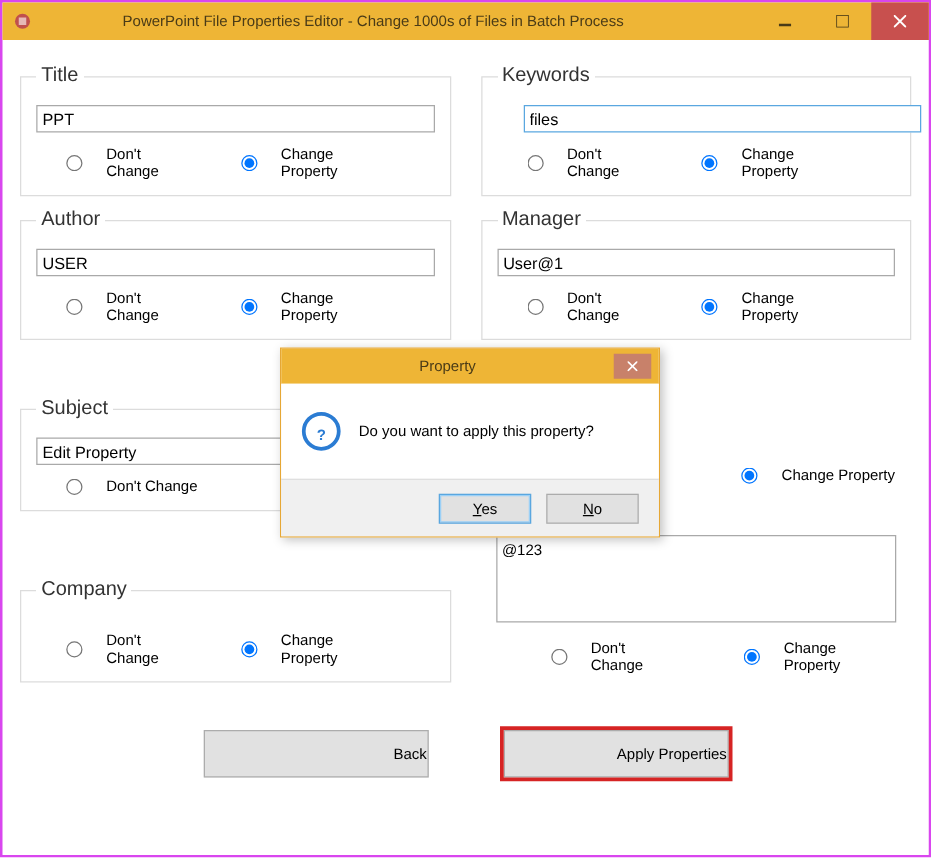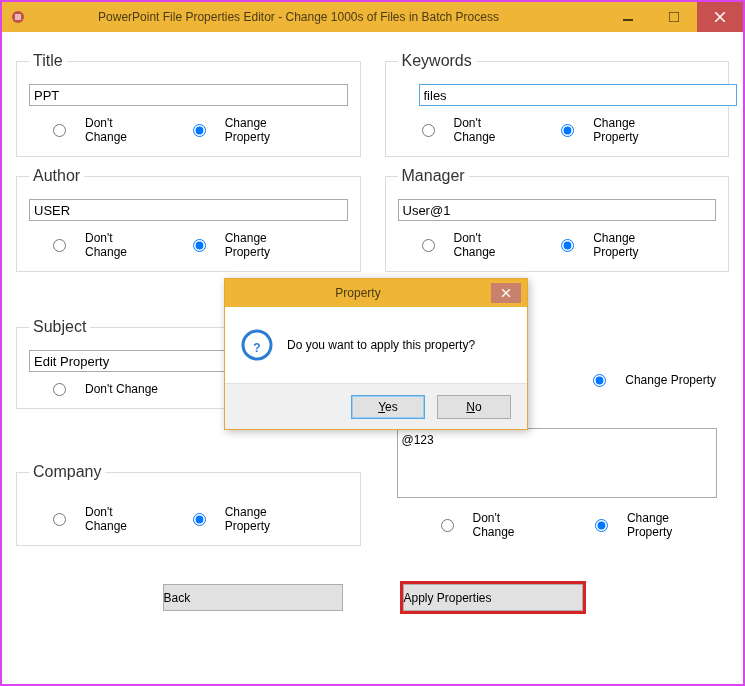--- a/index.html
+++ b/index.html
@@ -26,22 +26,22 @@
   .txt {
     width: 100%; height: 22px; border: 1px solid #a9a9a9; padding: 2px 4px; font-size: 13px; background: #fff;
   }
   .txt.focus { border: 1px solid #5aa7e0; margin-left: 21px; }
   .radios { display: flex; align-items: center; margin-top: 10px; padding-left: 24px; }
   .radio { display: flex; align-items: center; margin-right: 50px; gap: 13px; }
   .radio input { margin: 0 6px 0 0; }
   .multiline { width: 100%; height: 70px; border: 1px solid #a9a9a9; padding: 4px; resize: none; font-size: 12px; }
   .footer { display: flex; justify-content: center; gap: 60px; margin-top: 28px; }
   .bigbtn {
-    width: 180px; height: 27px; background: #e1e1e1; border: 1px solid #acacac;
-    display: flex; align-items: center; justify-content: flex-start; cursor: default;
+    width: 180px; height: 38px; background: #e1e1e1; border: 1px solid #acacac;
+    display: flex; align-items: center; justify-content: flex-end; cursor: default;
   }
   .bigbtn.primary { outline: 3px solid #d62424; outline-offset: 0; }
   
   .modal {
     position: absolute; left: 222px; top: 246px; width: 304px;
     border: 1px solid #e6a735; background: #fff;
     box-shadow: 2px 2px 8px rgba(0,0,0,0.25);
   }
   .modal .mtitle {
     height: 28px; background: #eeb536; display: flex; align-items: center; color: #4a3b17;

